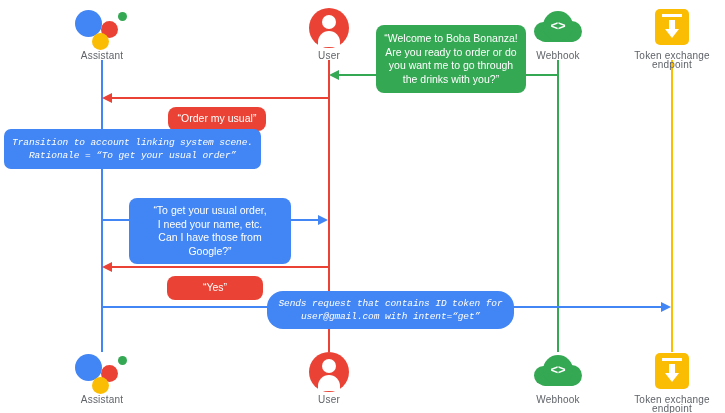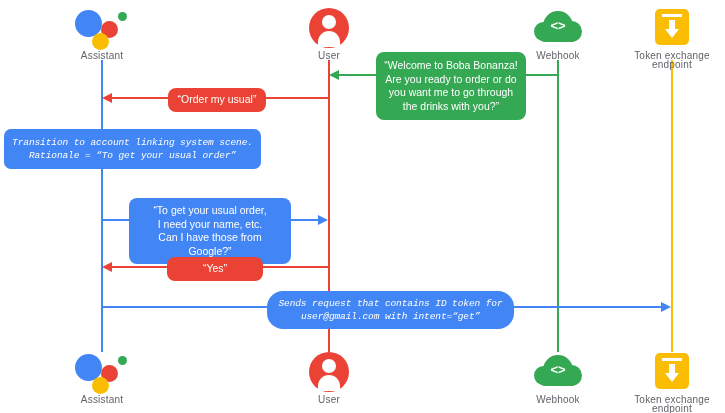--- a/index.html
+++ b/index.html
@@ -70,21 +70,21 @@
               border-top:5px solid transparent;border-bottom:5px solid transparent;}
   .arrow.left .tip{left:-9px;border-right-width:10px;border-right-style:solid;}
   .arrow.right .tip{right:-9px;border-left-width:10px;border-left-style:solid;}
   .a-red{background:#ea4335;} .a-red .tip{border-right-color:#ea4335;border-left-color:#ea4335;}
   .a-green{background:#34a853;} .a-green .tip{border-right-color:#34a853;border-left-color:#34a853;}
   .a-blue{background:#4285f4;} .a-blue .tip{border-right-color:#4285f4;border-left-color:#4285f4;}
 
   
   .bubble{position:absolute;border-radius:8px;color:#fff;text-align:center;
           box-sizing:border-box;}
-  .b-red{background:#ea4335;}
+  .b-red{background:#ea4335;margin-top:19px;}
   .b-green{background:#34a853;}
   .b-blue{background:#4285f4;}
   .b-sans{font-family:"Liberation Sans",sans-serif;font-size:10.5px;line-height:13.5px;}
   .b-mono{font-family:"Liberation Mono",monospace;font-style:italic;
           font-size:9.5px;line-height:13px;letter-spacing:-0.1px;}
 </style>
 </head>
 <body>
 
 <div id="stage">
@@ -137,21 +137,21 @@
           <div class="head"></div>
         </div>
     </div>
     <div class="actor-label">Token exchange
 endpoint</div>
   </div>
 
   <div class="arrow a-green left" style="left:338px;top:74px;width:220px;">
       <span class="tip"></span>
     </div>
-  <div class="bubble b-green b-sans" style="left:376px;top:52px;width:150px;padding:7px 8px;white-space:pre-line;">“Welcome to Boba Bonanza!
+  <div class="bubble b-green b-sans" style="left:376px;top:25px;width:150px;padding:7px 8px;white-space:pre-line;">“Welcome to Boba Bonanza!
 Are you ready to order or do
 you want me to go through
 the drinks with you?”</div>
 
   <div class="arrow a-red left" style="left:111px;top:97px;width:218px;">
       <span class="tip"></span>
     </div>
   <div class="bubble b-red b-sans" style="left:168px;top:88px;width:98px;padding:5px 6px;white-space:pre-line;">“Order my usual”</div>
 
   <div class="bubble b-blue b-mono" style="left:4px;top:129px;width:257px;padding:7px 6px;white-space:pre-line;border-radius:7px;">Transition to account linking system scene.

